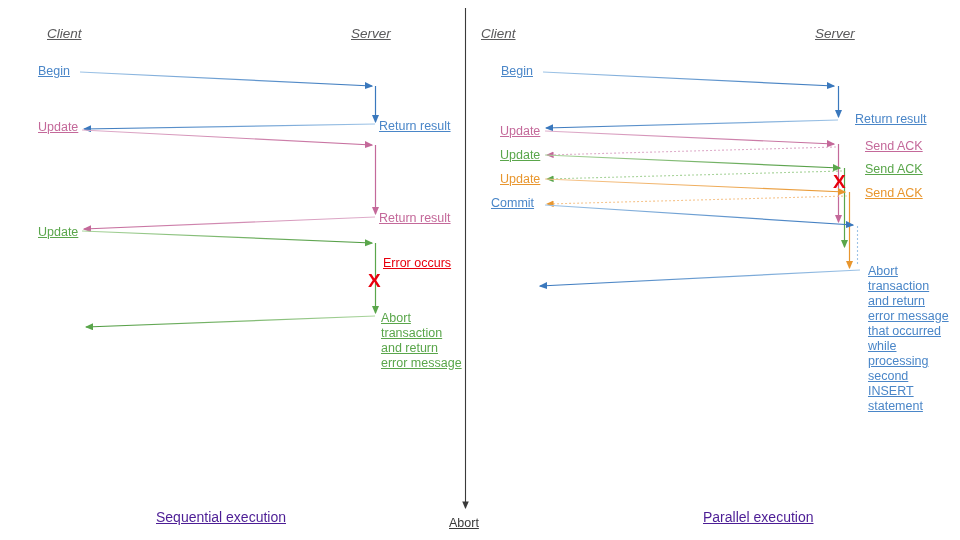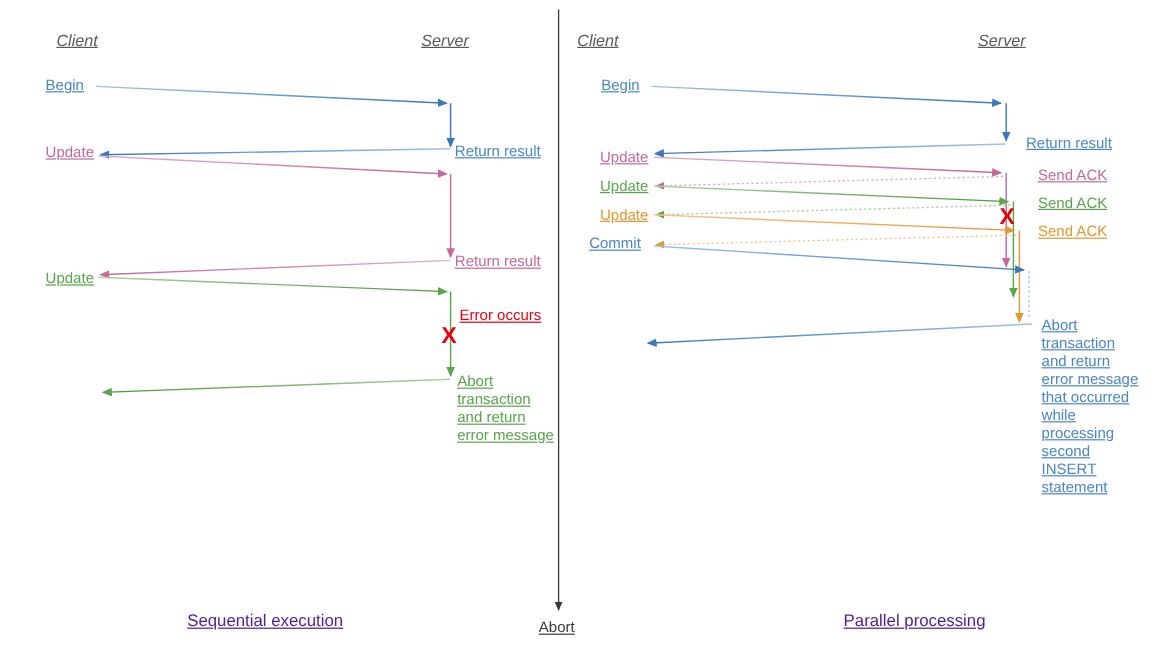--- a/index.html
+++ b/index.html
@@ -208,15 +208,15 @@
 transaction
 and return
 error message
 that occurred
 while
 processing
 second
 INSERT
 statement</div>
 
-  <div class="lbl caption" style="left:703px; top:510px;">Parallel processing</div>
+  <div class="lbl caption" style="left:703px; top:510px;">Parallel execution</div>
 
 </div>
 
 </body></html>

